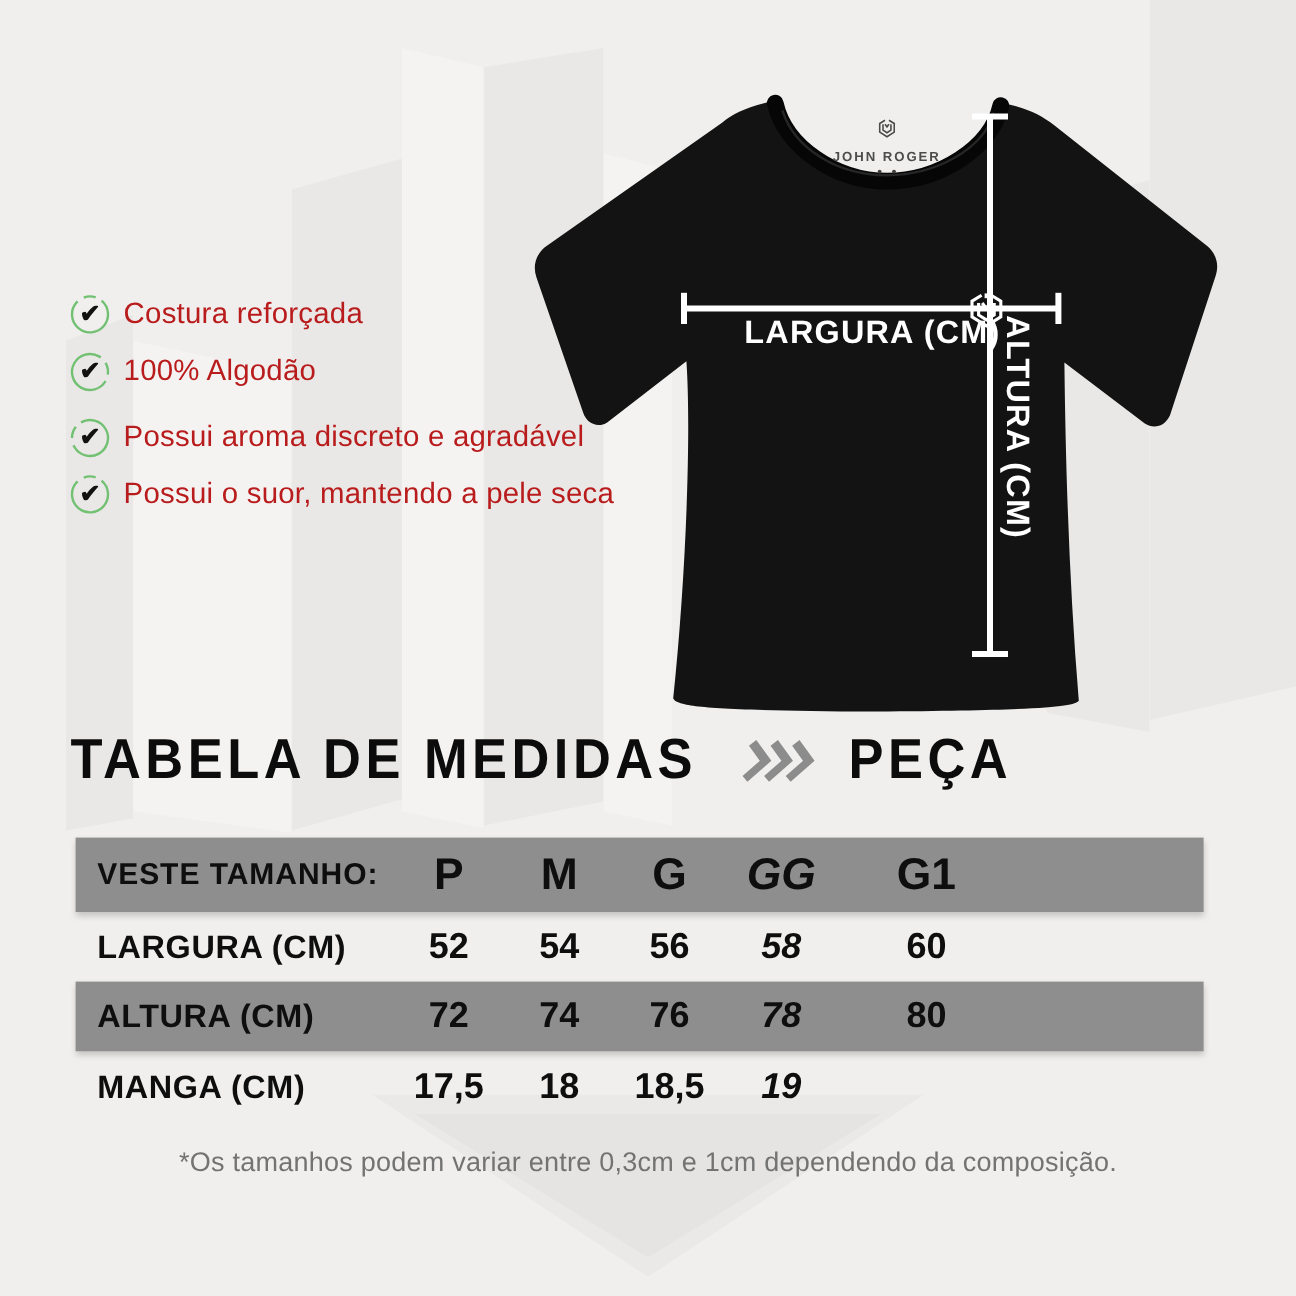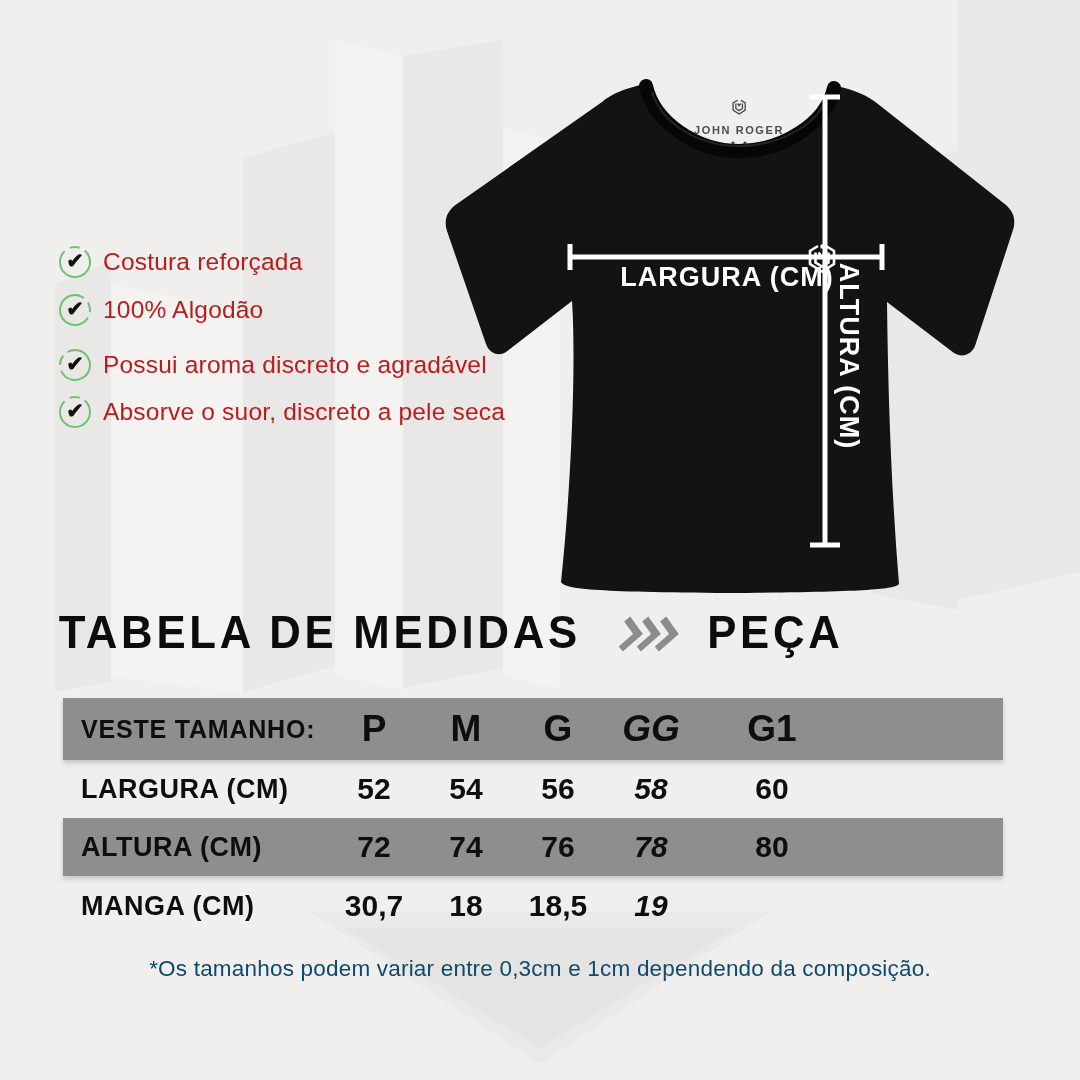--- a/index.html
+++ b/index.html
@@ -63,21 +63,21 @@
   .cell.c0{width:92px;}
   .cell.c1{width:92px;}
   .cell.c2{width:92px;}
   .cell.c3{width:94px;font-style:italic;}
   .cell.c4{width:148px;}
   .head .cell.sz{font-size:37px;}
   .cell.val{font-size:30px;}
   
   .footnote{
     position:absolute;left:0;top:956px;width:1080px;text-align:center;z-index:3;
-    font-size:22.5px;color:#0c4a6e;letter-spacing:0.2px;
+    font-size:22.5px;color:#737373;letter-spacing:0.2px;
   }
 </style>
 </head>
 <body>
 
 <div class="canvas">
 
   <div class="wm">
     <div class="wm-bar toneA" style="left:55px;top:262px;width:56px;height:430px;clip-path:polygon(0 22px,100% 0,100% calc(100% - 10px),0 100%);"></div>
     <div class="wm-bar toneB" style="left:111px;top:284px;width:132px;height:410px;clip-path:polygon(0 0,100% 28px,100% 100%,0 calc(100% - 18px));"></div>
@@ -162,21 +162,21 @@
       </span>
       <span class="feature-text">Possui aroma discreto e agradável</span>
     </div>
     <div class="feature-item">
       <span class="check-wrap">
         <svg width="34" height="34">
             <circle cx="17" cy="17" r="15" fill="none" stroke="#72c172" stroke-width="2" stroke-dasharray="72 6 10 6" transform="rotate(-50 17 17)"></circle>
           </svg>
         <span class="check-glyph">✔</span>
       </span>
-      <span class="feature-text">Absorve o suor, discreto a pele seca</span>
+      <span class="feature-text">Possui o suor, mantendo a pele seca</span>
     </div>
   </div>
 
   <div class="title-row">
     <span class="title-text">TABELA DE MEDIDAS</span>
     <svg class="title-chevrons" width="62" height="36" viewBox="0 0 62 36">
       <g fill="none" stroke="#8c8c8c" stroke-width="7">
         <polyline points="4,3 18,18 4,33"></polyline>
         <polyline points="22,3 36,18 22,33"></polyline>
         <polyline points="40,3 54,18 40,33"></polyline>
@@ -205,21 +205,21 @@
     <div class="t-row band">
       <div class="cell lab">ALTURA (CM)</div>
       <div class="cell val c0">72</div>
       <div class="cell val c1">74</div>
       <div class="cell val c2">76</div>
       <div class="cell val c3">78</div>
       <div class="cell val c4">80</div>
     </div>
     <div class="t-row r3">
       <div class="cell lab">MANGA (CM)</div>
-      <div class="cell val c0">30,7</div>
+      <div class="cell val c0">17,5</div>
       <div class="cell val c1">18</div>
       <div class="cell val c2">18,5</div>
       <div class="cell val c3">19</div>
     </div>
   </div>
 
   <div class="footnote">*Os tamanhos podem variar entre 0,3cm e 1cm dependendo da composição.</div>
 
 </div>
 

